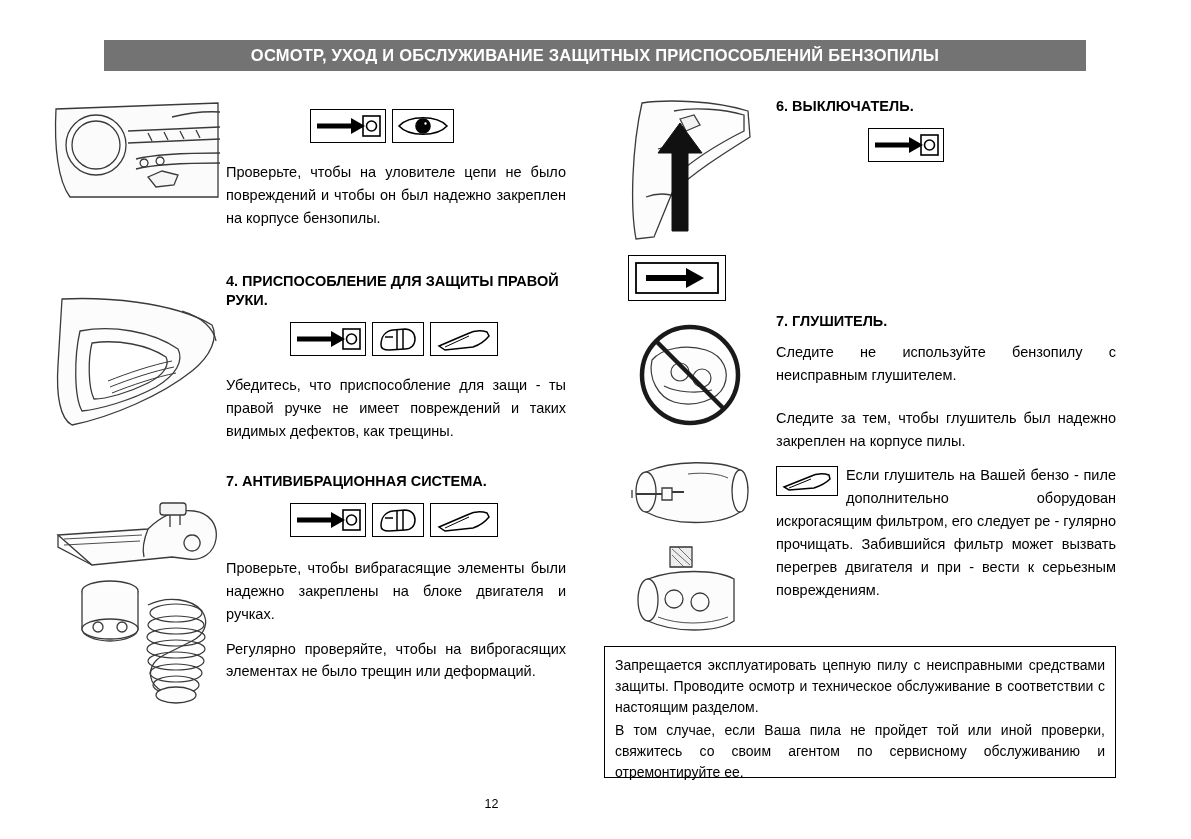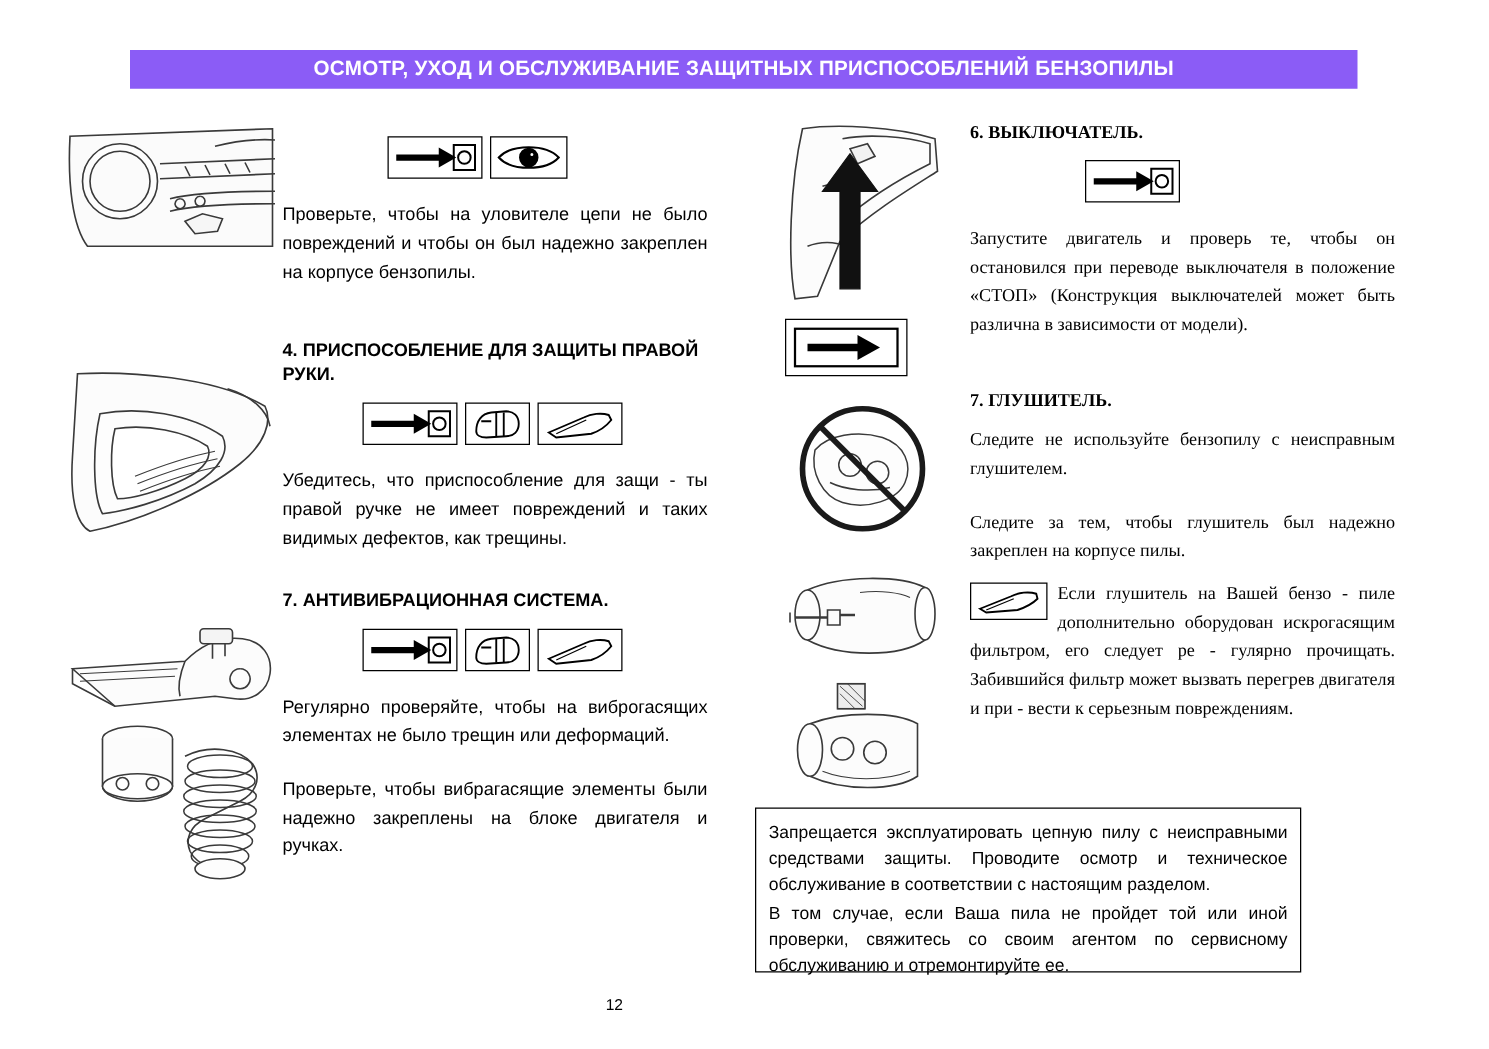--- a/index.html
+++ b/index.html
@@ -20,37 +20,37 @@
     width: 1191px;
     height: 839px;
   }
   
   .header-bar {
     position: absolute;
     left: 104px;
     top: 40px;
     width: 982px;
     height: 31px;
-    background: #8b5cf6;
+    background: #737373;
     display: flex;
     align-items: center;
     justify-content: center;
   }
   .header-bar .title {
     color: #ffffff;
     font-size: 16.5px;
     font-weight: bold;
     letter-spacing: 0.2px;
     white-space: nowrap;
   }
   
   .col-left-img { position: absolute; left: 52px; }
   .col-left-txt { position: absolute; left: 226px; width: 340px; }
   .col-right-img { position: absolute; left: 628px; }
-  .col-right-txt { position: absolute; left: 776px; width: 340px; font-family: Liberation Serif, serif; }
+  .col-right-txt { position: absolute; left: 776px; width: 340px; }
 
   h3.section-title {
     font-size: 14.5px;
     font-weight: bold;
     margin: 0 0 10px 0;
     line-height: 1.3;
   }
   p.body-text {
     font-size: 14.5px;
     line-height: 1.58;
@@ -75,21 +75,21 @@
     justify-content: center;
     padding: 2px;
   }
   .picto svg { display: block; }
 
   
   .note-box {
     position: absolute;
     left: 604px;
     top: 646px;
-    width: 437px;
+    width: 512px;
     height: 132px;
     border: 1.5px solid #000;
     box-sizing: border-box;
     padding: 8px 10px 8px 10px;
   }
   .note-box p {
     font-size: 14px;
     line-height: 1.5;
     margin: 0;
     text-align: justify;
@@ -270,22 +270,22 @@
       </div>
       <div class="picto" style="width:68px;height:34px;">
         <svg width="62" height="28" viewBox="0 0 62 28">
           <g fill="none" stroke="#000" stroke-width="1.5">
             <path d="M6 21 L34 9 C40 6 48 5 54 7 L56 11 C52 16 46 20 40 22 L12 25 Z"></path>
             <path d="M12 22 L36 11" stroke-width="1"></path>
           </g>
         </svg>
       </div>
     </div>
+    <p class="body-text" style="margin-top:20px;">Проверьте, чтобы вибрагасящие элементы были надежно закреплены на блоке двигателя и ручках.</p>
     <p class="body-text">Регулярно проверяйте, чтобы на виброгасящих элементах не было трещин или деформаций.</p>
-    <p class="body-text" style="margin-top:20px;">Проверьте, чтобы вибрагасящие элементы были надежно закреплены на блоке двигателя и ручках.</p>
   </div>
 
   <div class="col-right-img" style="top:97px;">
     <svg class="fig" width="126" height="146" viewBox="0 0 126 146">
       <g fill="none" stroke="#3a3a3a" stroke-width="1.3">
         <path d="M14 6 C40 2 88 4 120 14 L122 40 C100 54 70 72 44 96 L26 140 L8 142 C2 110 4 50 14 6 Z" fill="#fcfcfc"></path>
         <path d="M46 14 C66 10 96 12 116 18 L116 34 C92 46 66 62 46 80" fill="#fdfdfd"></path>
         <path d="M30 52 C42 48 56 48 66 52"></path>
         <path d="M52 22 L66 18 L72 28 L58 34 Z" fill="#f2f2f2"></path>
         <path d="M18 100 C28 96 40 96 48 100"></path>
@@ -359,21 +359,20 @@
         <svg width="70" height="28" viewBox="0 0 70 28">
           <g fill="none" stroke="#000" stroke-width="1.6">
             <path d="M4 14 L40 14" stroke-width="5"></path>
             <path d="M38 6 L52 14 L38 22 Z" fill="#000" stroke="none"></path>
             <rect x="50" y="4" width="17" height="20"></rect>
             <circle cx="58.5" cy="14" r="5"></circle>
           </g>
         </svg>
       </div>
     </div>
-    <p class="body-text">Запустите двигатель и проверь те, чтобы он остановился при переводе выключателя в положение «СТОП» (Конструкция выключателей может быть различна в зависимости от модели).</p>
   </div>
 
   <div class="col-right-txt" style="top:312px;">
     <h3 class="section-title">7. ГЛУШИТЕЛЬ.</h3>
     <p class="body-text">Следите не используйте бензопилу с неисправным глушителем.</p>
     <p class="body-text" style="margin-top:20px;">Следите за тем, чтобы глушитель был надежно закреплен на корпусе пилы.</p>
     <div style="margin-top:12px; overflow:hidden;">
       <div class="picto inline-picto" style="width:62px;height:30px;">
         <svg width="56" height="24" viewBox="0 0 56 24">
           <g fill="none" stroke="#000" stroke-width="1.5">

